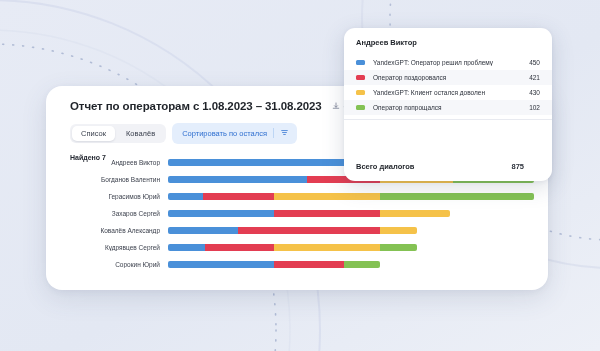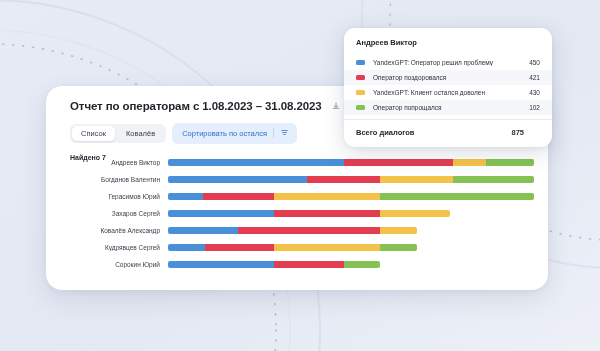--- a/index.html
+++ b/index.html
@@ -187,20 +187,21 @@
     background: #e8eaf0;
     margin: 4px 0 0 0;
   }
   .tt-total {
     display: flex;
     align-items: center;
     padding: 8px 12px 10px 12px;
     font-size: 7.5px;
     font-weight: bold;
     color: #1f2329;
+    margin-top: 34px;
   }
   .tt-total .tt-text { flex: 1; }
   .tt-total .tt-val { padding-right: 16px; }
 </style>
 </head>
 <body>
 
 <div id="stage">
 
   <svg class="bg-svg" viewBox="0 0 600 351">

